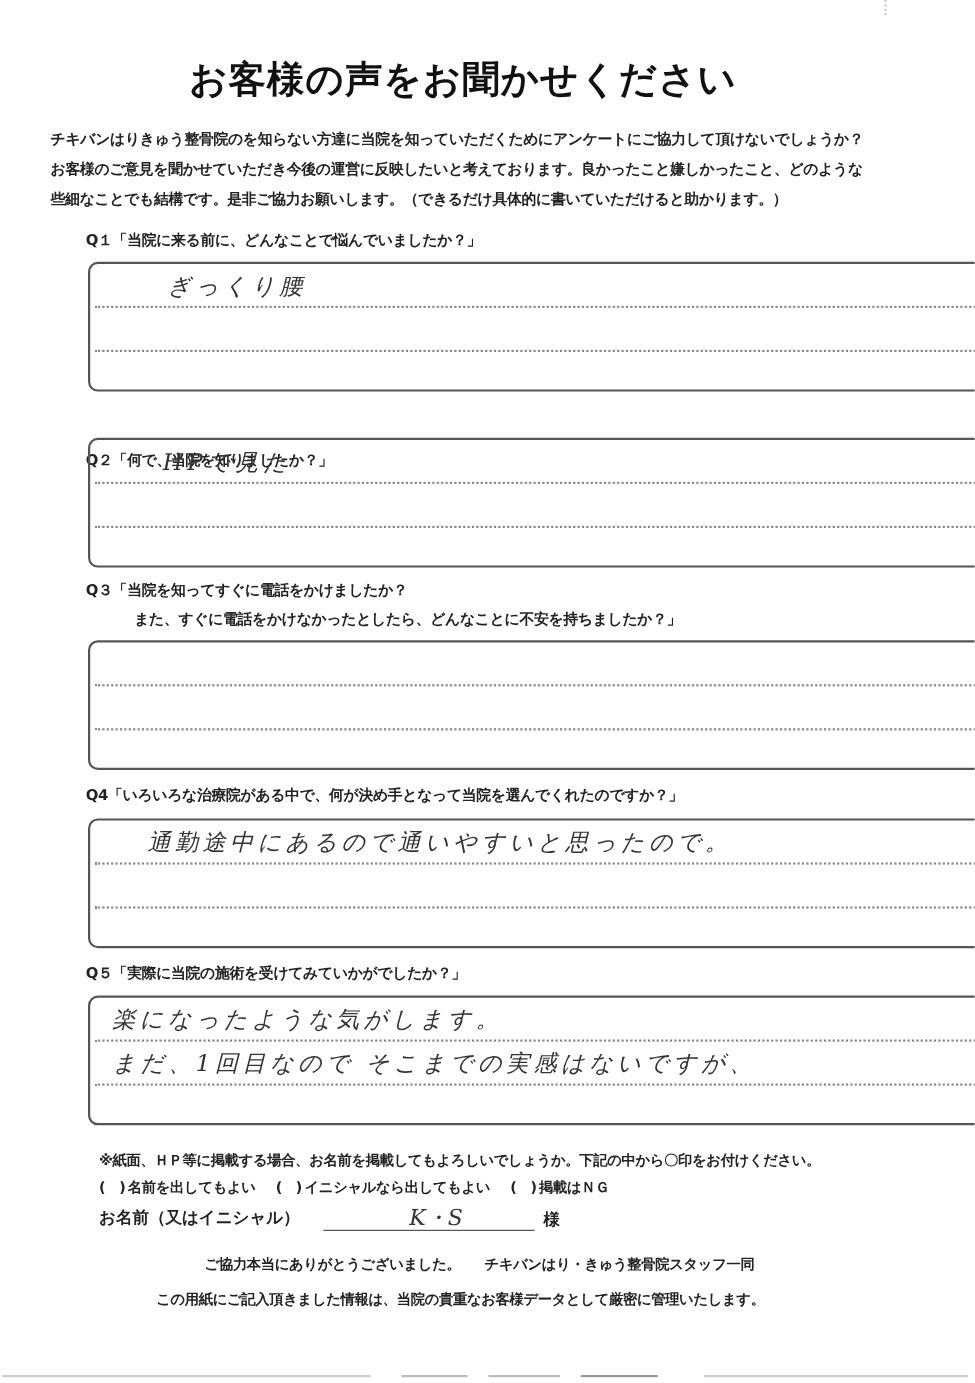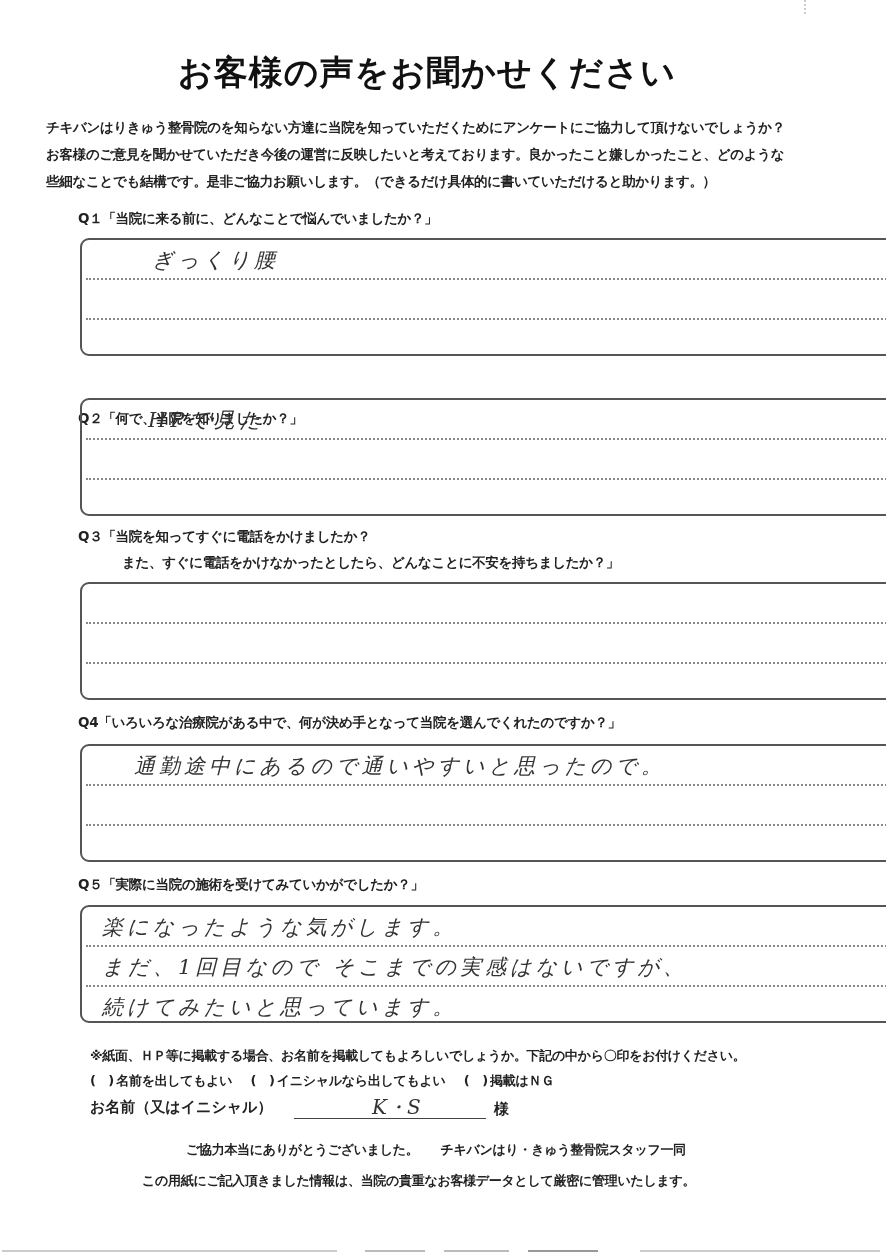--- a/index.html
+++ b/index.html
@@ -2,21 +2,21 @@
 <html><head>
 <meta charset="utf-8">
 <style>
   html, body { margin: 0; padding: 0; background: #ffffff; }
   body {
     width: 886px; height: 1257px; position: relative; overflow: hidden;
     font-family: "DejaVu Sans", "Liberation Sans", sans-serif;
     color: #1a1a1a;
   }
   .title {
-    position: absolute; left: 6px; width: 842px; top: 50px;
+    position: absolute; left: 0; width: 842px; top: 50px;
     text-align: center; font-family: "DejaVu Serif", "Liberation Serif", serif;
     font-weight: bold; font-size: 34px; letter-spacing: 1px; color: #111;
   }
   .intro { position: absolute; left: 46px; top: 114px; width: 800px; }
   .intro div { font-size: 13.5px; font-weight: bold; line-height: 27px; white-space: nowrap; color: #222; letter-spacing: -0.3px; }
   .q-label {
     position: absolute; left: 78px; font-size: 13.5px; font-weight: bold;
     white-space: nowrap; color: #222; letter-spacing: -0.3px;
   }
   .q-label.sub { left: 122px; }
@@ -98,21 +98,20 @@
   <div class="dotline l2"></div>
   <div class="hand r1" style="left:52px;">通勤途中にあるので通いやすいと思ったので。</div>
 </div>
 
 <div class="q-label" style="top:876px;">Q５「実際に当院の施術を受けてみていかがでしたか？」</div>
 <div class="answer-box" style="top:905px;padding-left:40px;">
   <div class="dotline l1"></div>
   <div class="dotline l2"></div>
   <div class="hand r1" style="left:20px;">楽になったような気がします。</div>
   <div class="hand r2" style="left:20px;">まだ、1回目なので そこまでの実感はないですが、</div>
-  <div class="hand r3" style="left:20px;">続けてみたいと思っています。</div>
 </div>
 
 <div class="consent">
   <div>※紙面、ＨＰ等に掲載する場合、お名前を掲載してもよろしいでしょうか。下記の中から〇印をお付けください。</div>
   <div>
     <span class="choice">
       <span class="paren">(　)</span>
       <span>名前を出してもよい</span>
     </span>
     <span class="choice">

